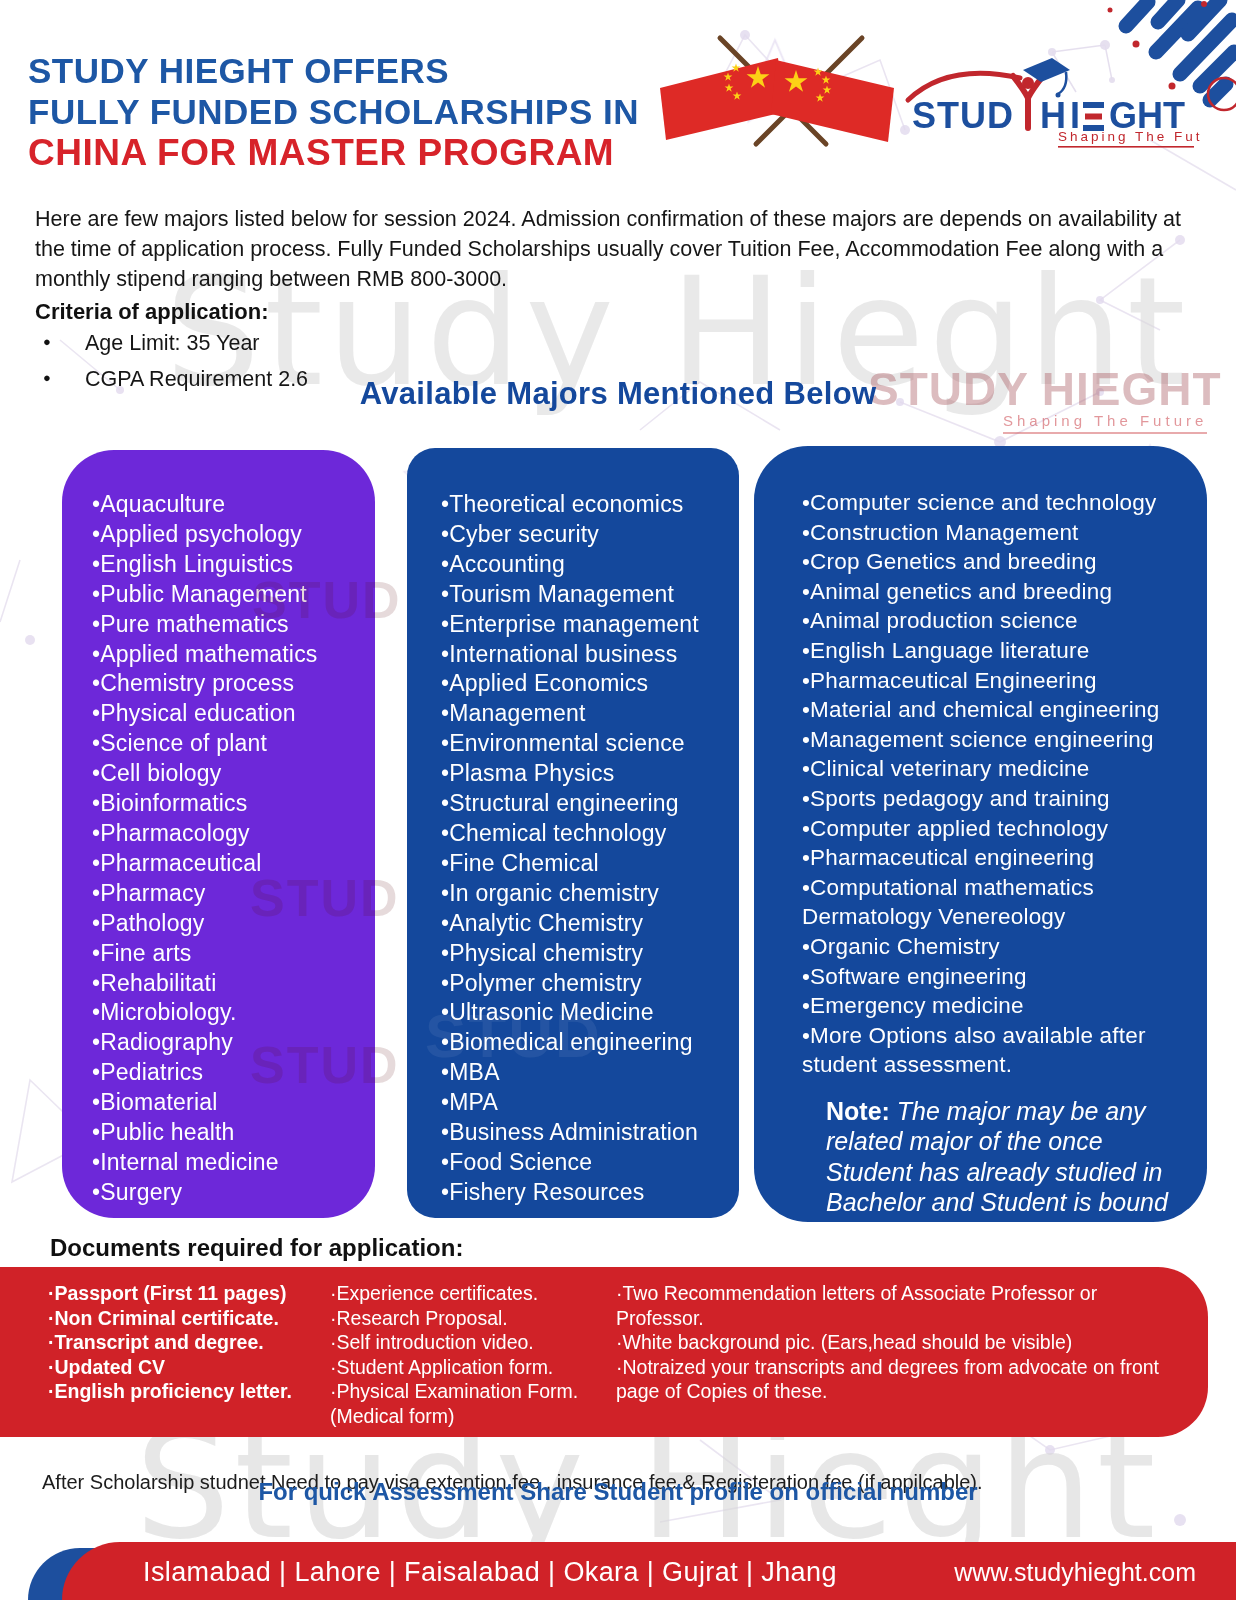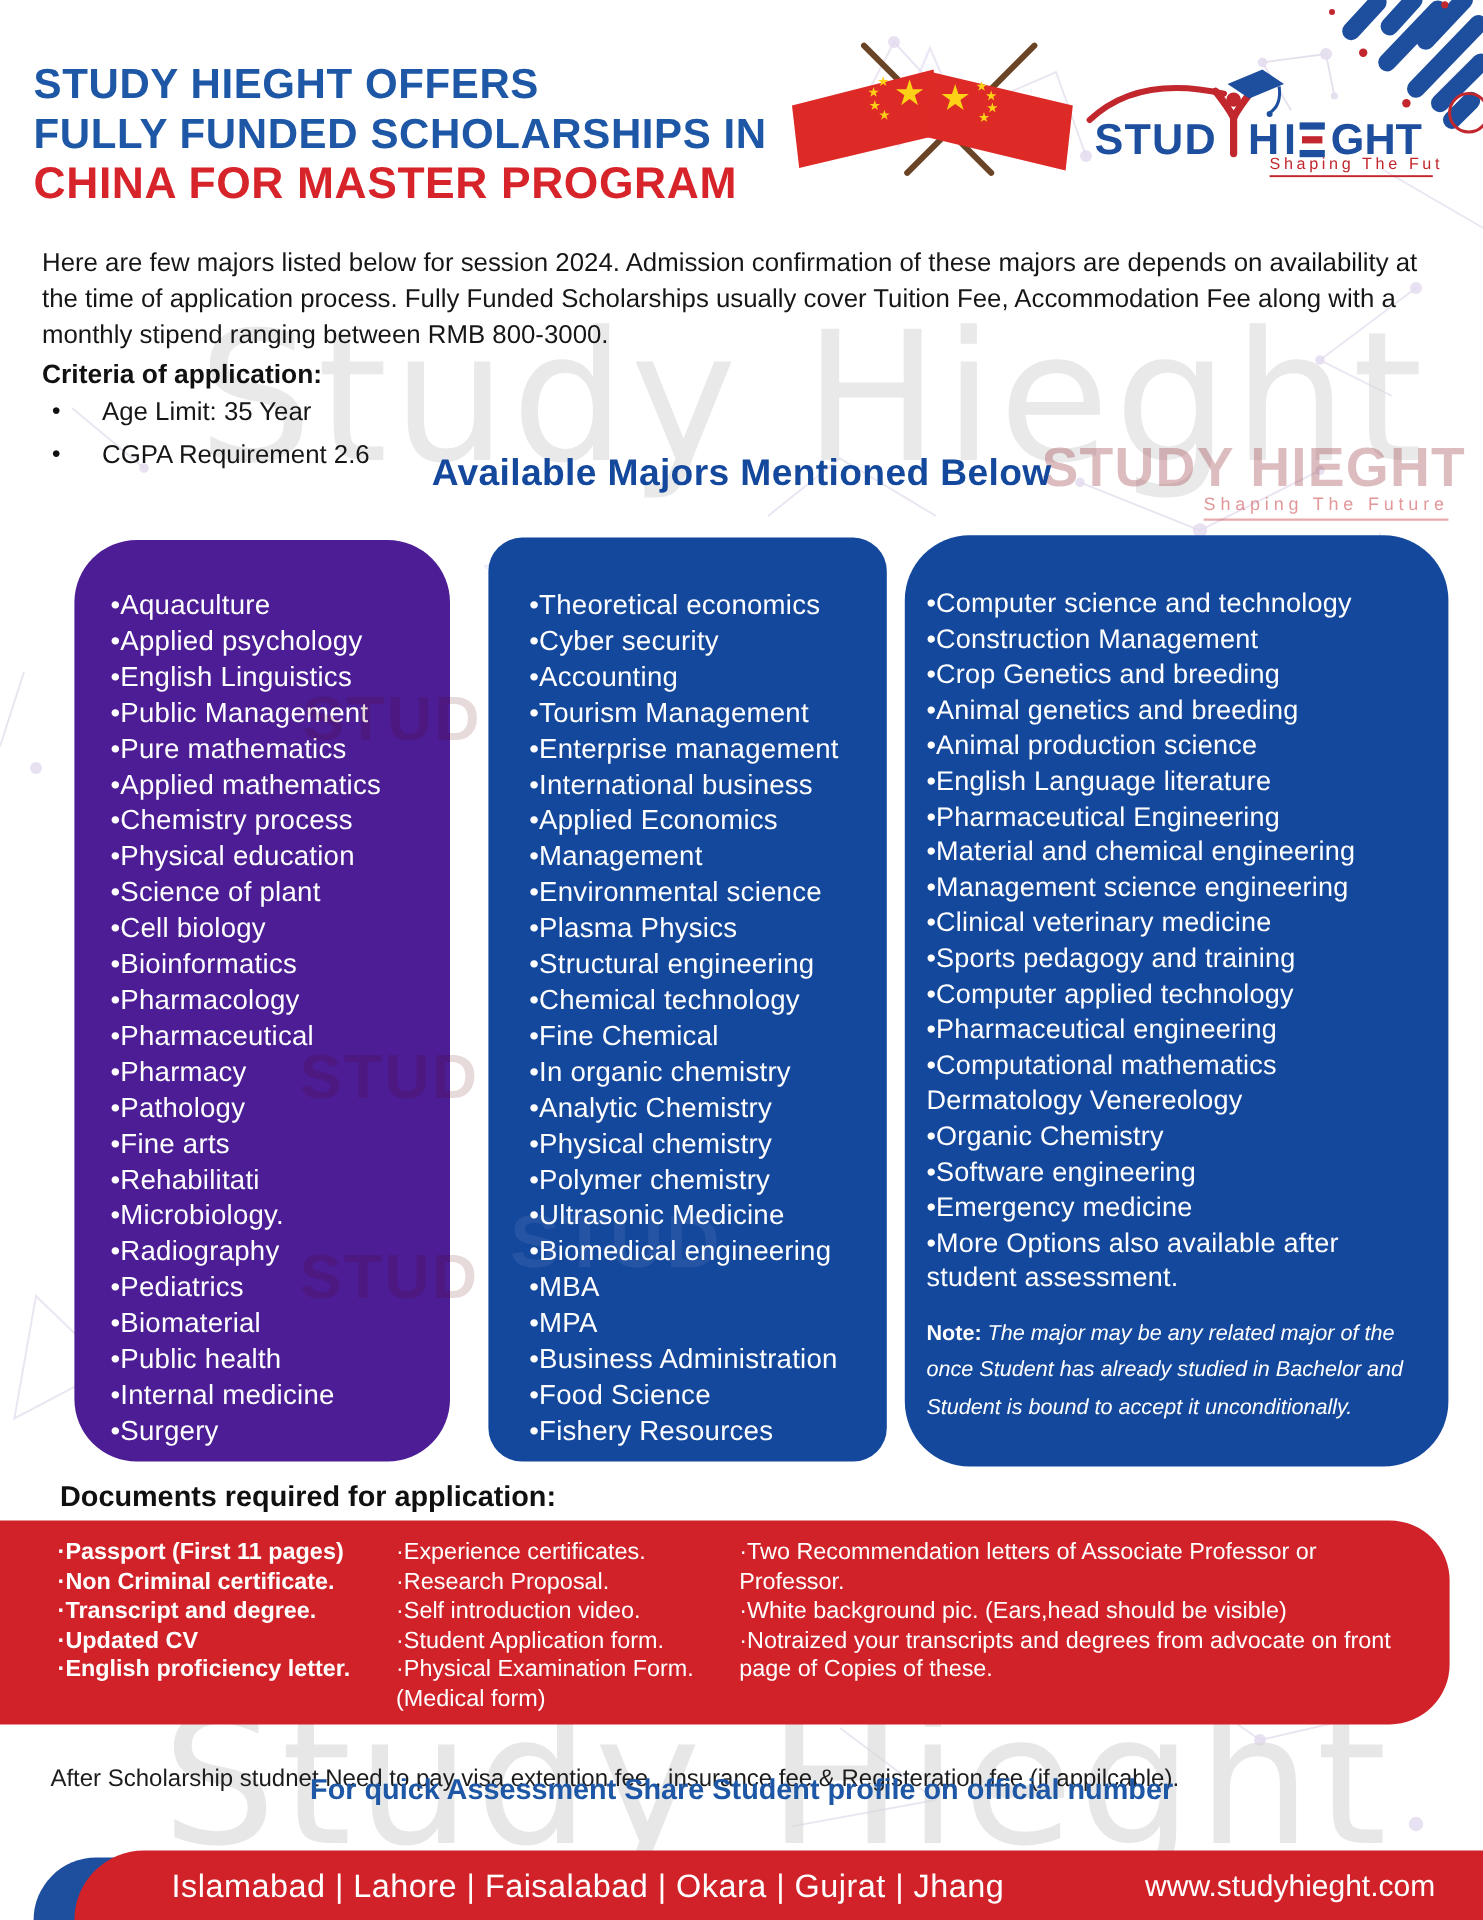--- a/index.html
+++ b/index.html
@@ -29,29 +29,29 @@
   .crit-h{left:35px;top:299px;z-index:2;font-size:22px;font-weight:bold;color:#111;}
   .crit-list{left:35px;top:331px;z-index:2;list-style:none;margin:0;padding:0;}
   .crit-list li{position:relative;padding-left:50px;font-size:21.5px;color:#161616;margin-bottom:11px;}
   .crit-list li::before{content:"●";position:absolute;left:8px;top:3px;font-size:13px;color:#111;}
 
   .majors-h{left:0;top:376px;width:1236px;text-align:center;z-index:2;
             font-size:31px;font-weight:bold;color:#14489c;letter-spacing:.3px;}
 
   
   .box{z-index:2;color:#fff;}
-  .box-red{left:62px;top:450px;width:313px;height:768px;background:#4c1d95;border-radius:52px;
+  .box-red{left:62px;top:450px;width:313px;height:768px;background:#6d28d9;border-radius:52px;
            padding:40px 0 0 30px;box-sizing:border-box;}
   .box-mid{left:407px;top:448px;width:332px;height:770px;background:#14489c;border-radius:28px;
            padding:42px 0 0 34px;box-sizing:border-box;}
   .box-right{left:754px;top:446px;width:453px;height:776px;background:#14489c;border-radius:54px;
-           padding:42px 26px 0 18px;box-sizing:border-box;}
+           padding:42px 26px 0 48px;box-sizing:border-box;}
   .mi{margin:0;font-size:23px;line-height:29.9px;letter-spacing:.2px;}
   .box-right .mi{font-size:22.5px;line-height:29.6px;}
-  .note{margin-top:16px;font-size:18px;line-height:30.5px;}
+  .note{margin-top:16px;font-size:25px;line-height:30.5px;margin-left:24px;}
   .note .nl{font-weight:bold;}
   .note .nt{font-style:italic;}
 
   
   .docs-h{left:50px;top:1234px;z-index:2;font-size:24px;font-weight:bold;color:#101010;}
   .docs-box{left:0;top:1267px;width:1208px;height:170px;background:#d02228;
             border-radius:0 50px 50px 0;z-index:2;}
   .doc-col{position:absolute;top:14px;}
   .doc-col-1{left:48px;width:270px;font-weight:bold;}
   .doc-col-2{left:330px;width:275px;}

